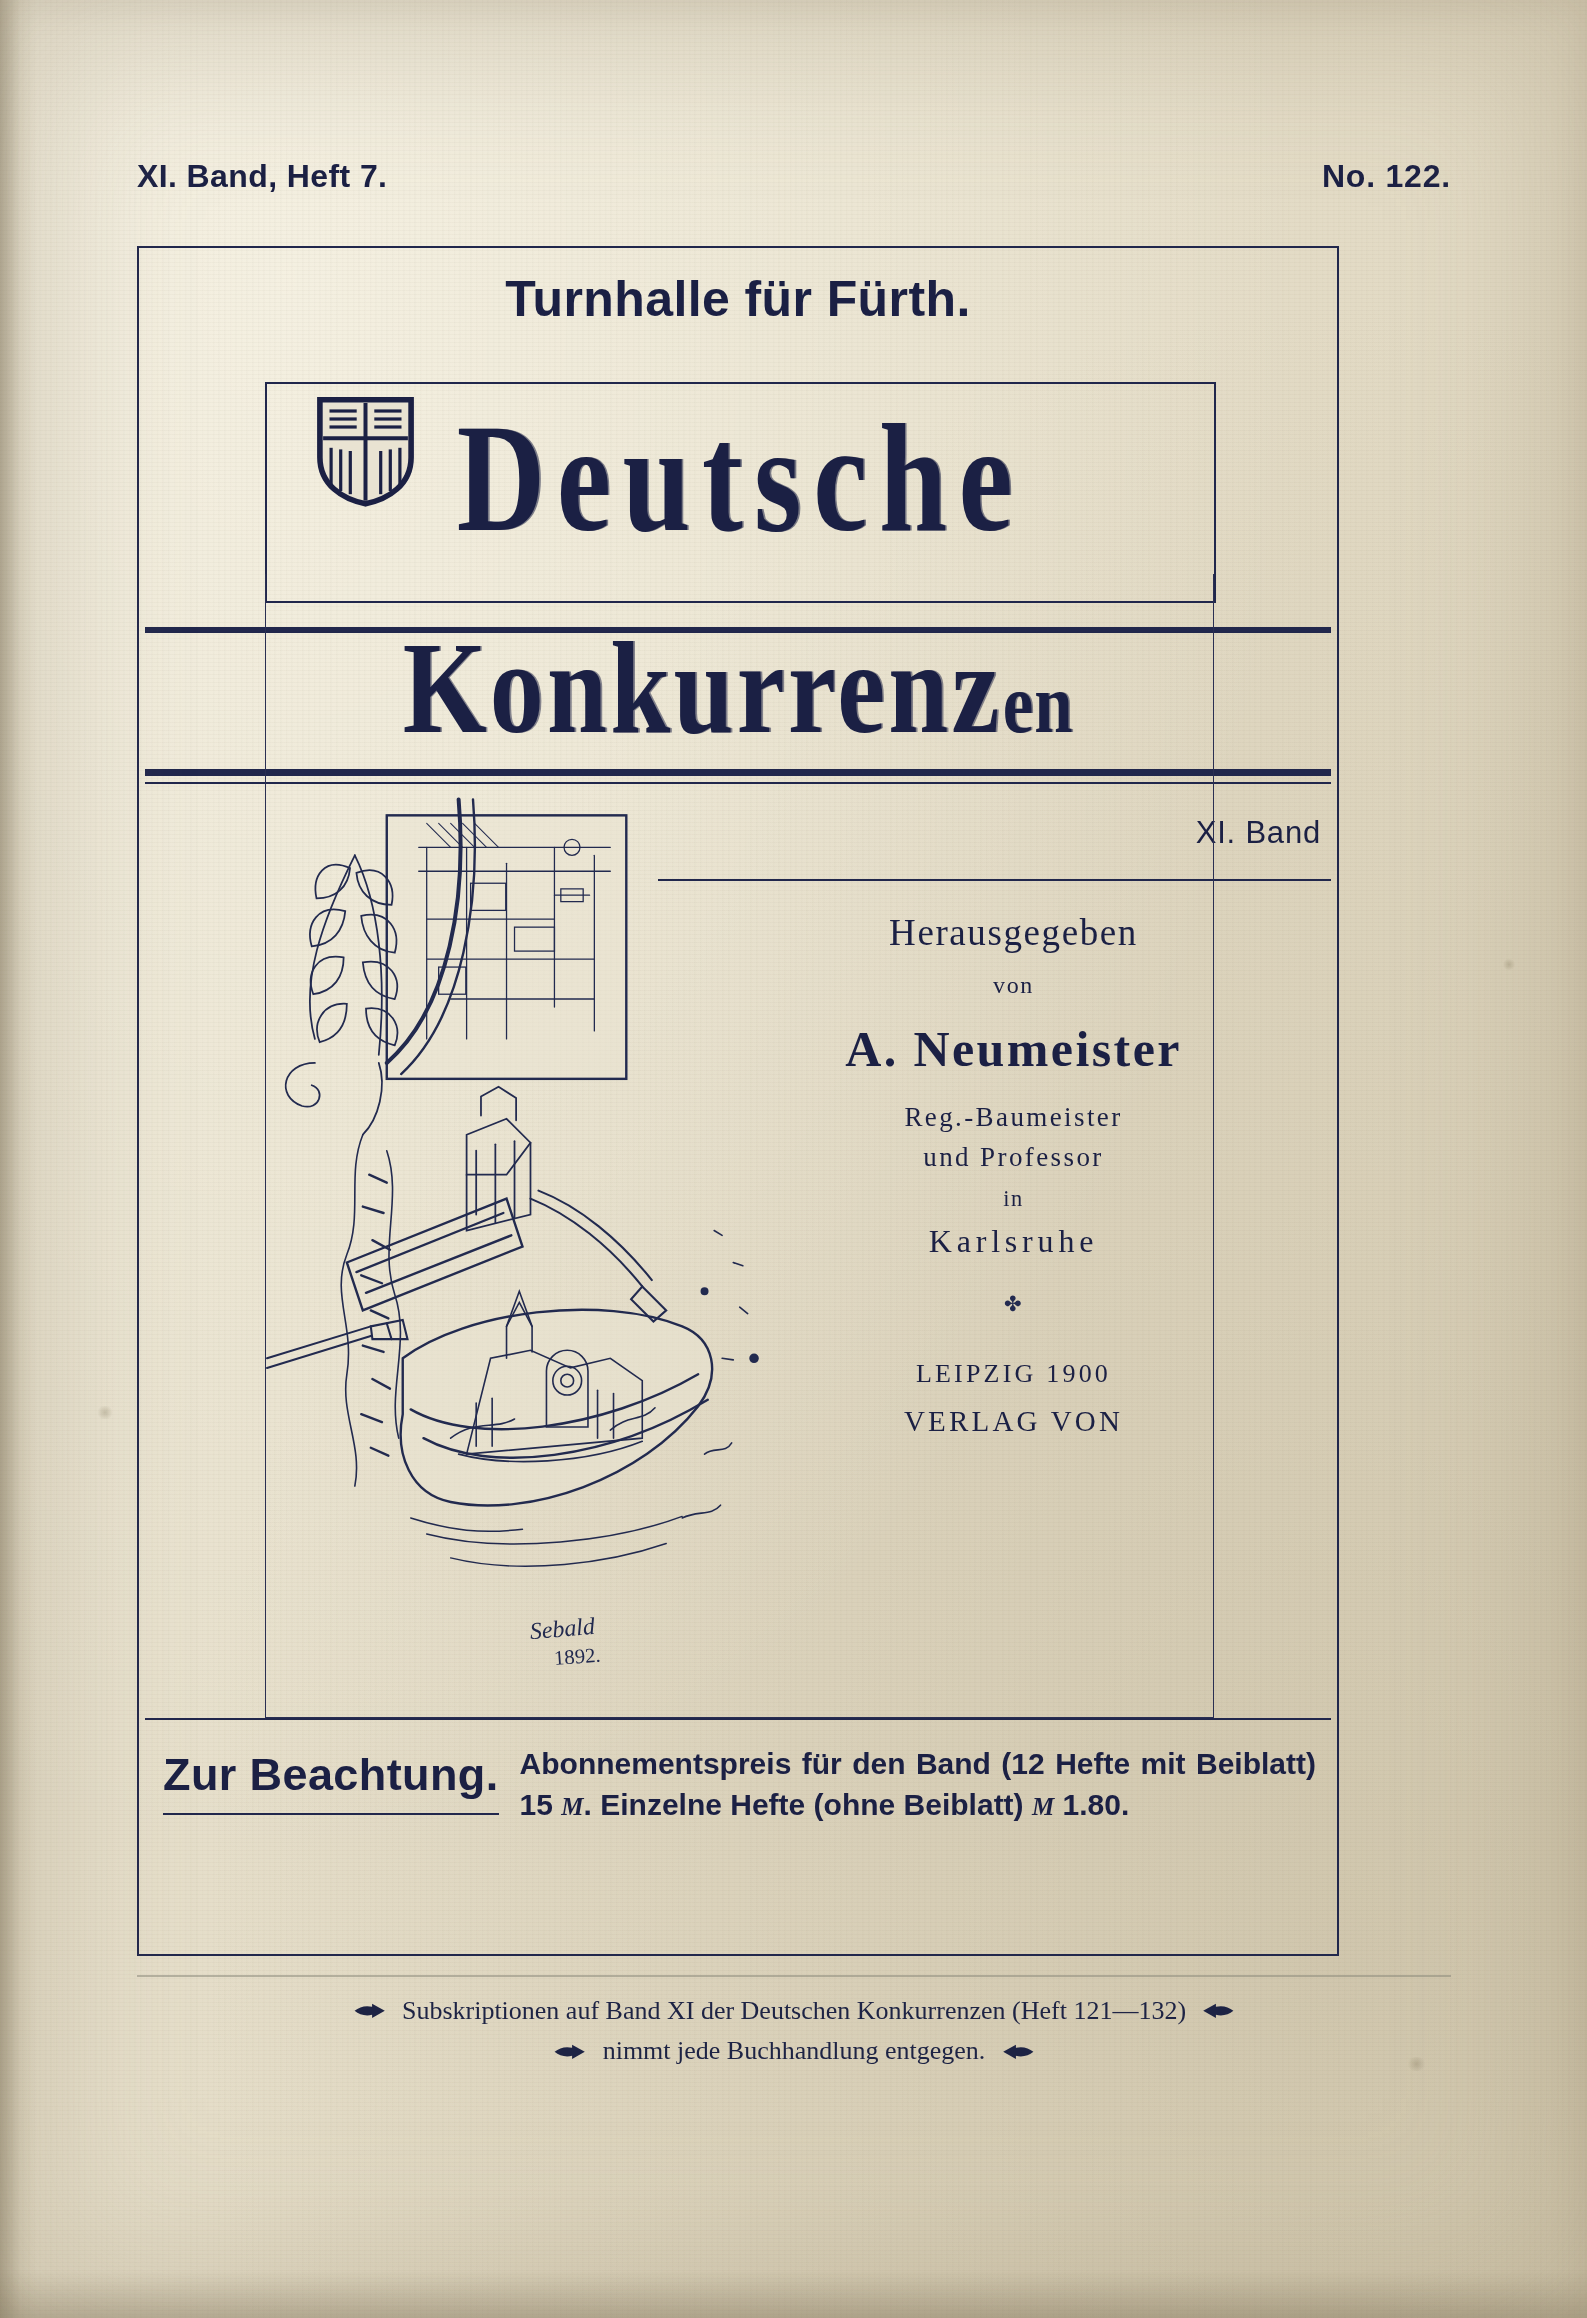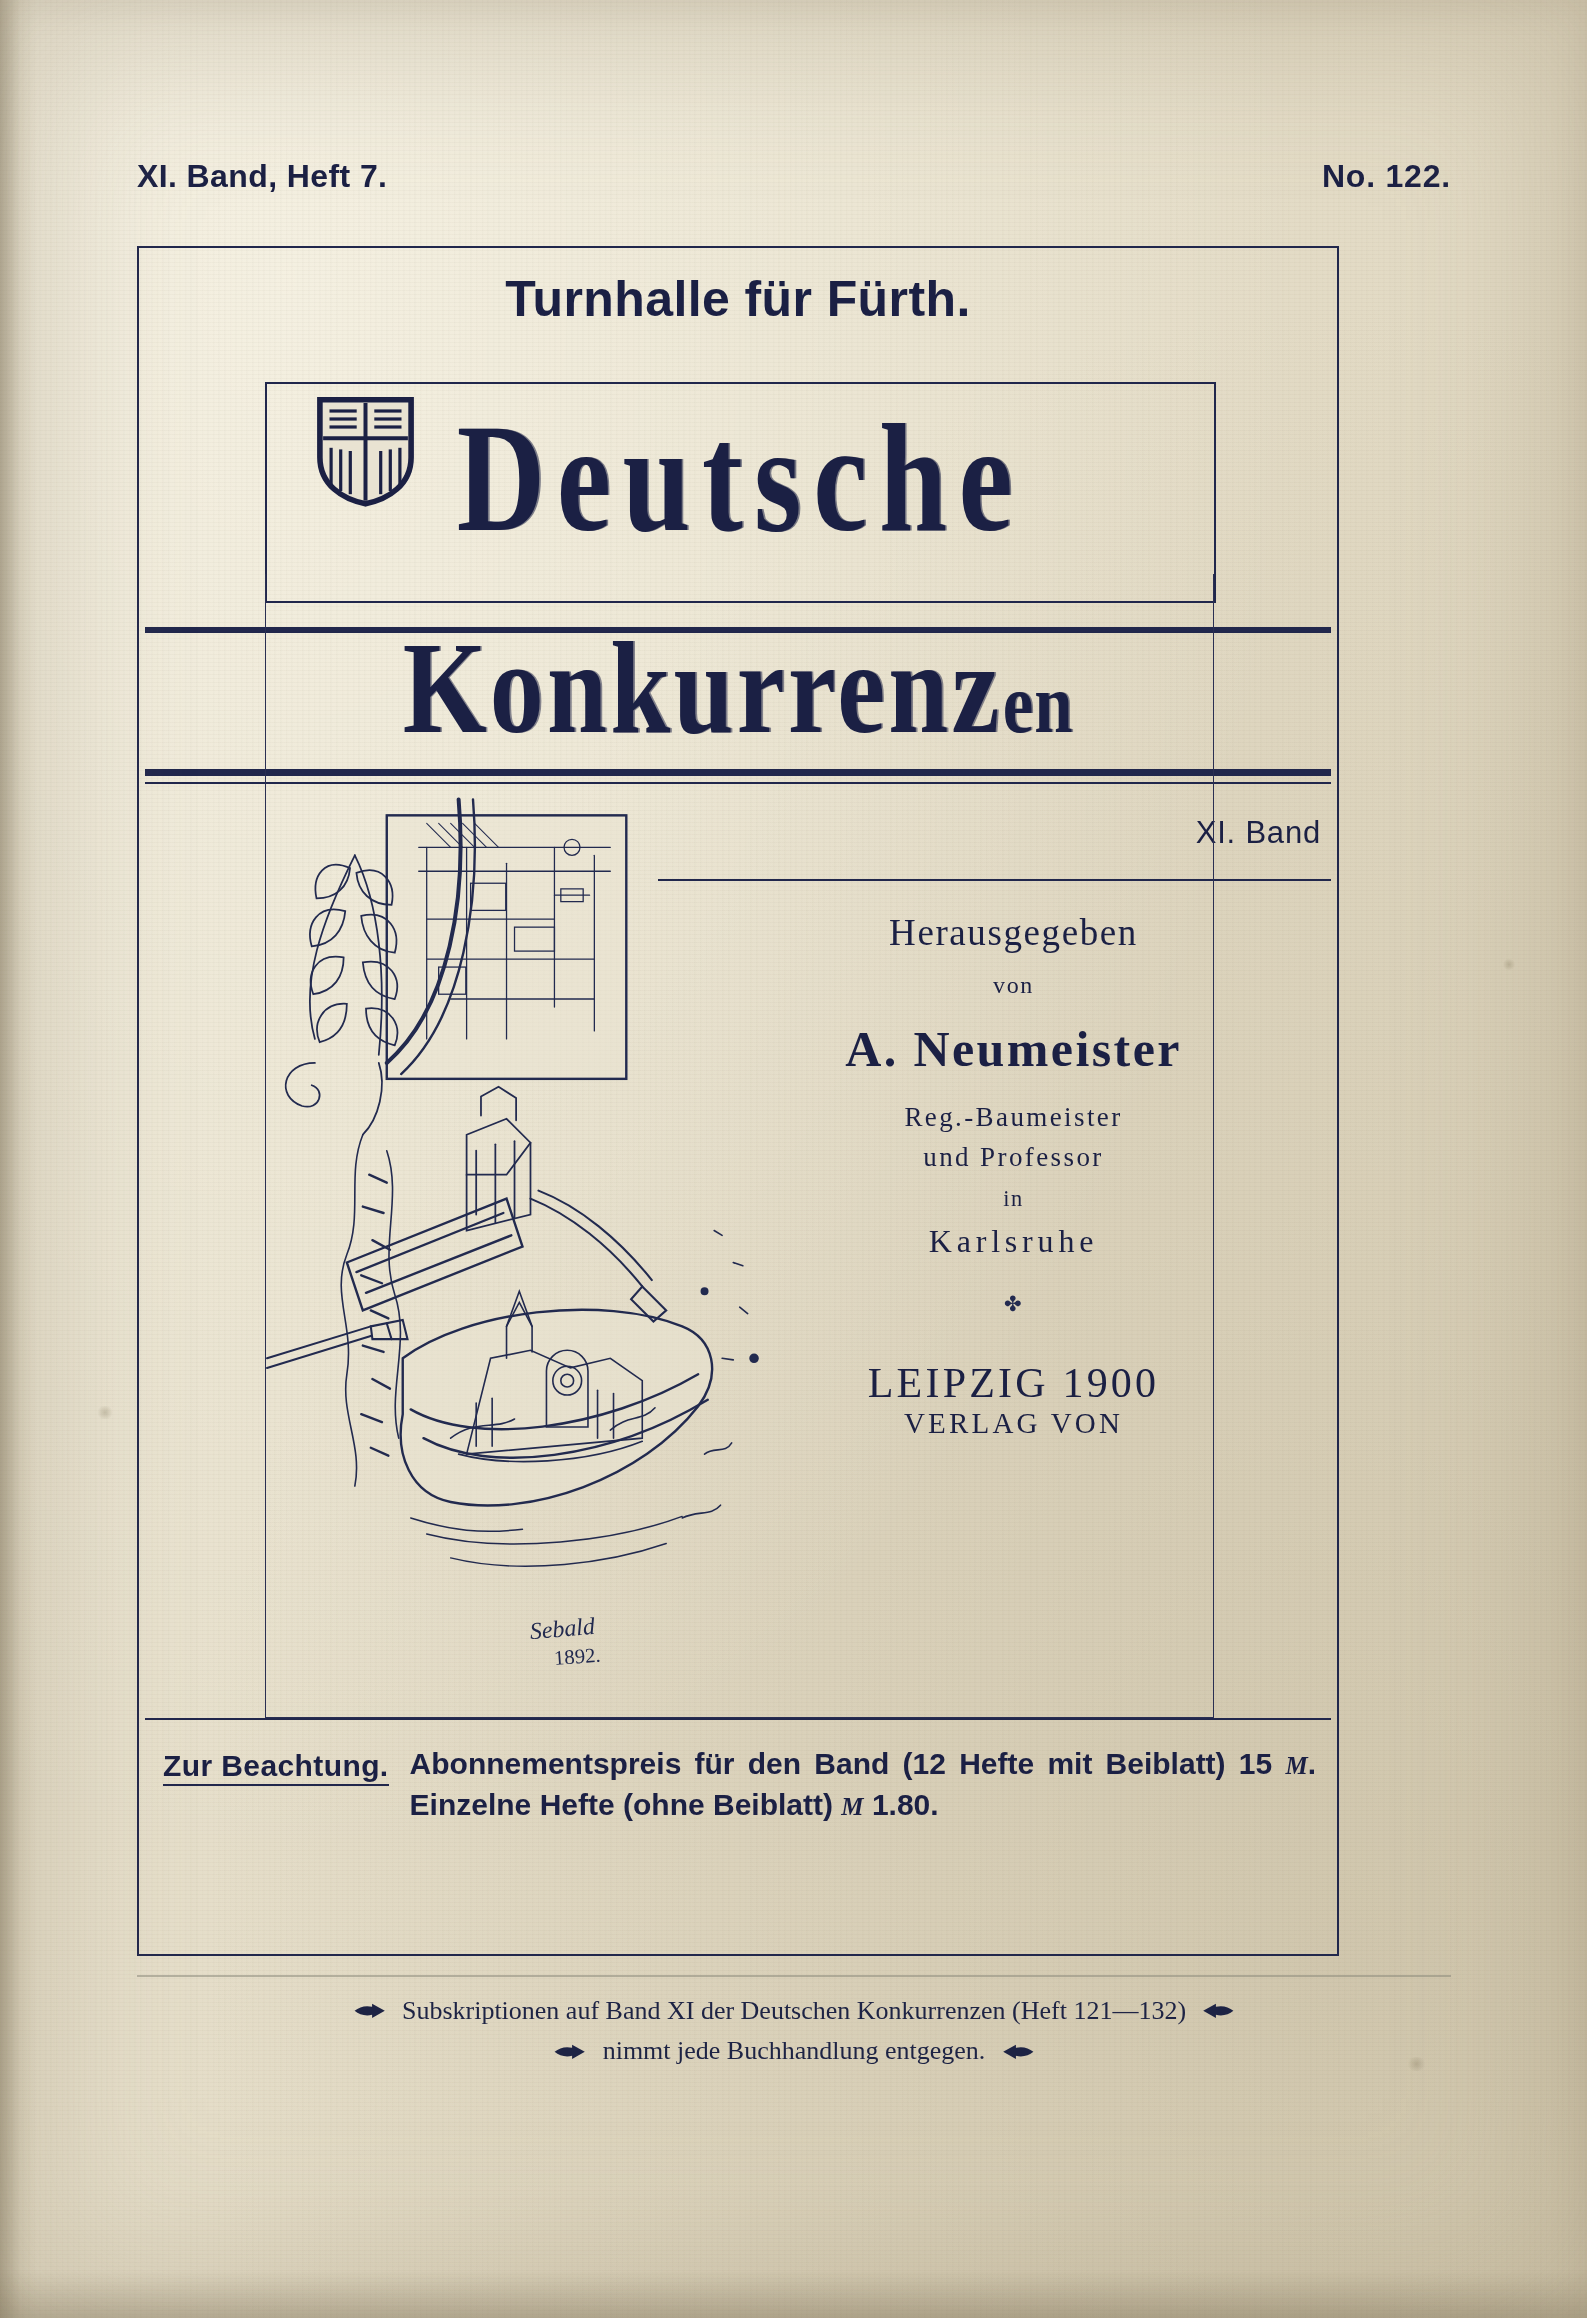--- a/index.html
+++ b/index.html
@@ -259,22 +259,23 @@
     margin-bottom: 32px;
   }
   .ornament {
     font-size: 21px;
     letter-spacing: 1.6px;
     margin-bottom: 42px;
     color: #232a50;
   }
   .imprint .place-year {
     font-family: "Liberation Serif", serif;
-    font-size: 42px;
+    font-size: 26px;
     letter-spacing: 3.2px;
+    margin-bottom: 16px;
   }
   .imprint .verlag {
     font-family: "Liberation Serif", serif;
     font-size: 29px;
     letter-spacing: 3.2px;
     margin-bottom: 12.8px;
   }
   .imprint .publisher {
     font-family: "Liberation Serif", serif;
     font-size: 29px;
@@ -295,25 +296,25 @@
     right: 21px;
     top: 1496px;
     display: flex;
     align-items: flex-start;
     gap: 21px;
   }
   .notice .zur {
     flex: 0 0 auto;
     font-family: "Liberation Sans", sans-serif;
     font-weight: bold;
-    font-size: 30px;
+    font-size: 45px;
     letter-spacing: 0.4px;
     padding-top: 4.8px;
     border-bottom: 2.4px solid #21274c;
-    padding-bottom: 1px;
+    padding-bottom: 12px;
     color: #1b2044;
   }
   .notice .price {
     flex: 1 1 auto;
     font-family: "Liberation Sans", sans-serif;
     font-weight: bold;
     font-size: 30px;
     line-height: 1.35;
     text-align: justify;
     color: #1b2044;

